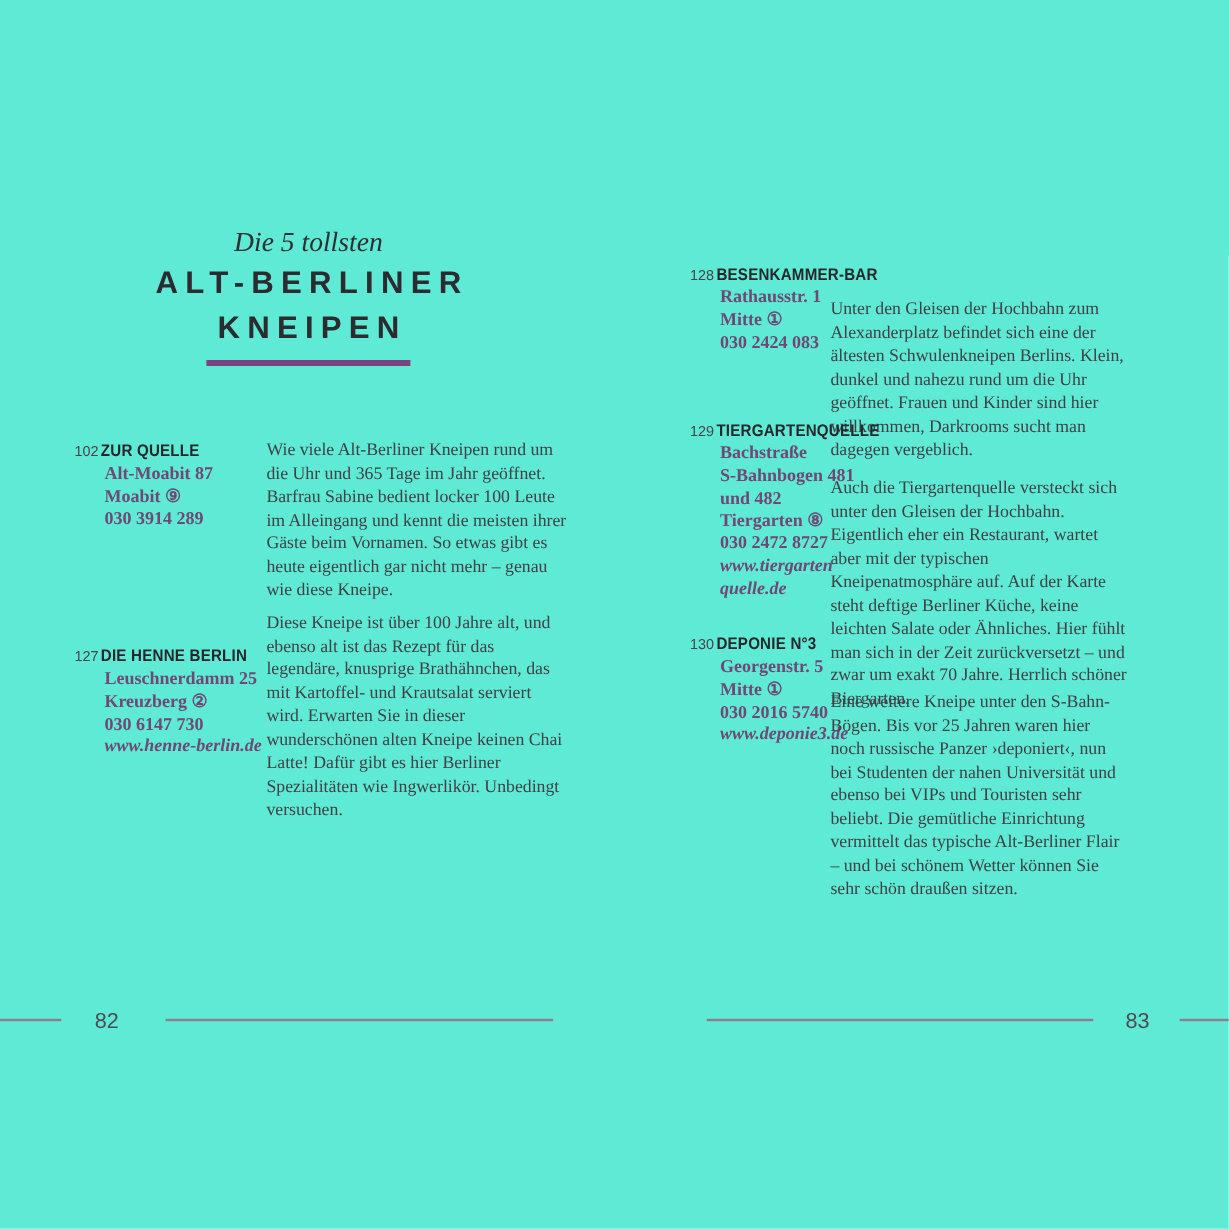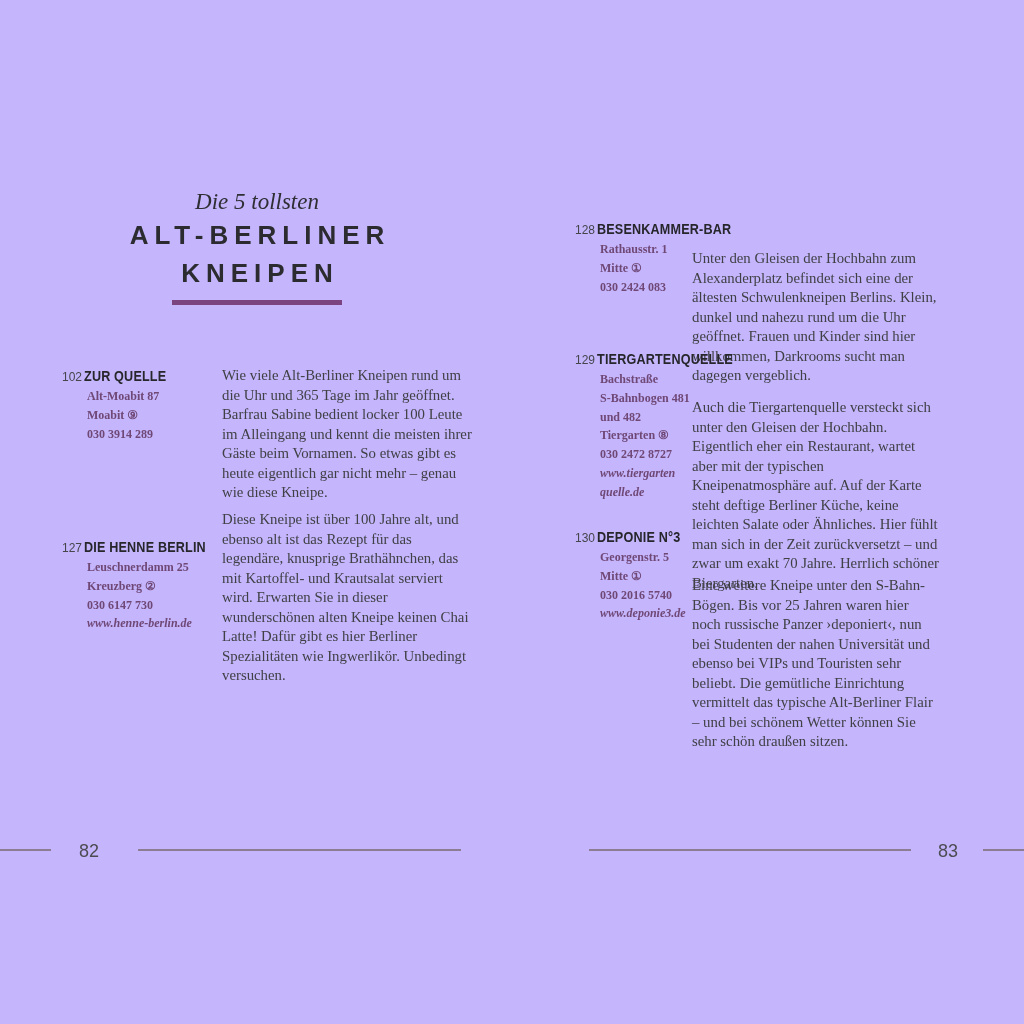--- a/index.html
+++ b/index.html
@@ -2,34 +2,34 @@
 <html lang="de"><head>
 <meta charset="utf-8">
 <style>
   html,body{margin:0;padding:0;}
   body{
     width:1024px;height:1024px;background:#ffffff;
     font-family:"Liberation Serif", serif;
     -webkit-font-smoothing:antialiased;
     position:relative;overflow:hidden;
   }
-  .spread{position:absolute;inset:0;background:#c4b5fd;}
+  .spread{position:absolute;inset:0;background:#5eead4;}
 
   
   .chapter{position:absolute;left:57px;top:188px;width:400px;text-align:center;color:#2b2b30;}
   .kicker{font-family:"Liberation Serif",serif;font-style:italic;font-size:23px;line-height:28px;color:#2e2e33;}
   .title-line{font-family:"Liberation Sans",sans-serif;font-weight:700;font-size:26px;line-height:38px;letter-spacing:6px;padding-left:6px;color:#2b2b30;}
   .title-rule{width:170px;height:5px;background:#7b4480;margin:8px auto 0 auto;}
 
   
   .entry-label{position:absolute;width:165px;}
   .entry-head{white-space:nowrap;line-height:19px;}
   .entry-num{display:inline-block;width:22px;font-family:"Liberation Sans",sans-serif;font-size:12px;color:#45454a;vertical-align:baseline;}
   .entry-name{display:inline-block;font-family:"Liberation Sans",sans-serif;font-weight:700;font-size:14px;letter-spacing:0.2px;color:#26262b;transform:scaleX(0.9);transform-origin:0 62%;}
-  .detail{margin-left:25px;font-weight:700;font-size:12px;line-height:18.8px;color:#6f4876;}
+  .detail{margin-left:25px;font-weight:700;font-size:15px;line-height:18.8px;color:#6f4876;}
   .detail.web{font-style:italic;}
   .entry-desc{position:absolute;width:250px;font-size:14.8px;line-height:19.5px;color:#404045;text-align:left;}
 
   
   .lp-label{left:62px;}
   .lp-desc{left:222px;}
   
   .rp-label{left:575px;}
   .rp-desc{left:692px;width:248px;margin-top:48px;}
 

